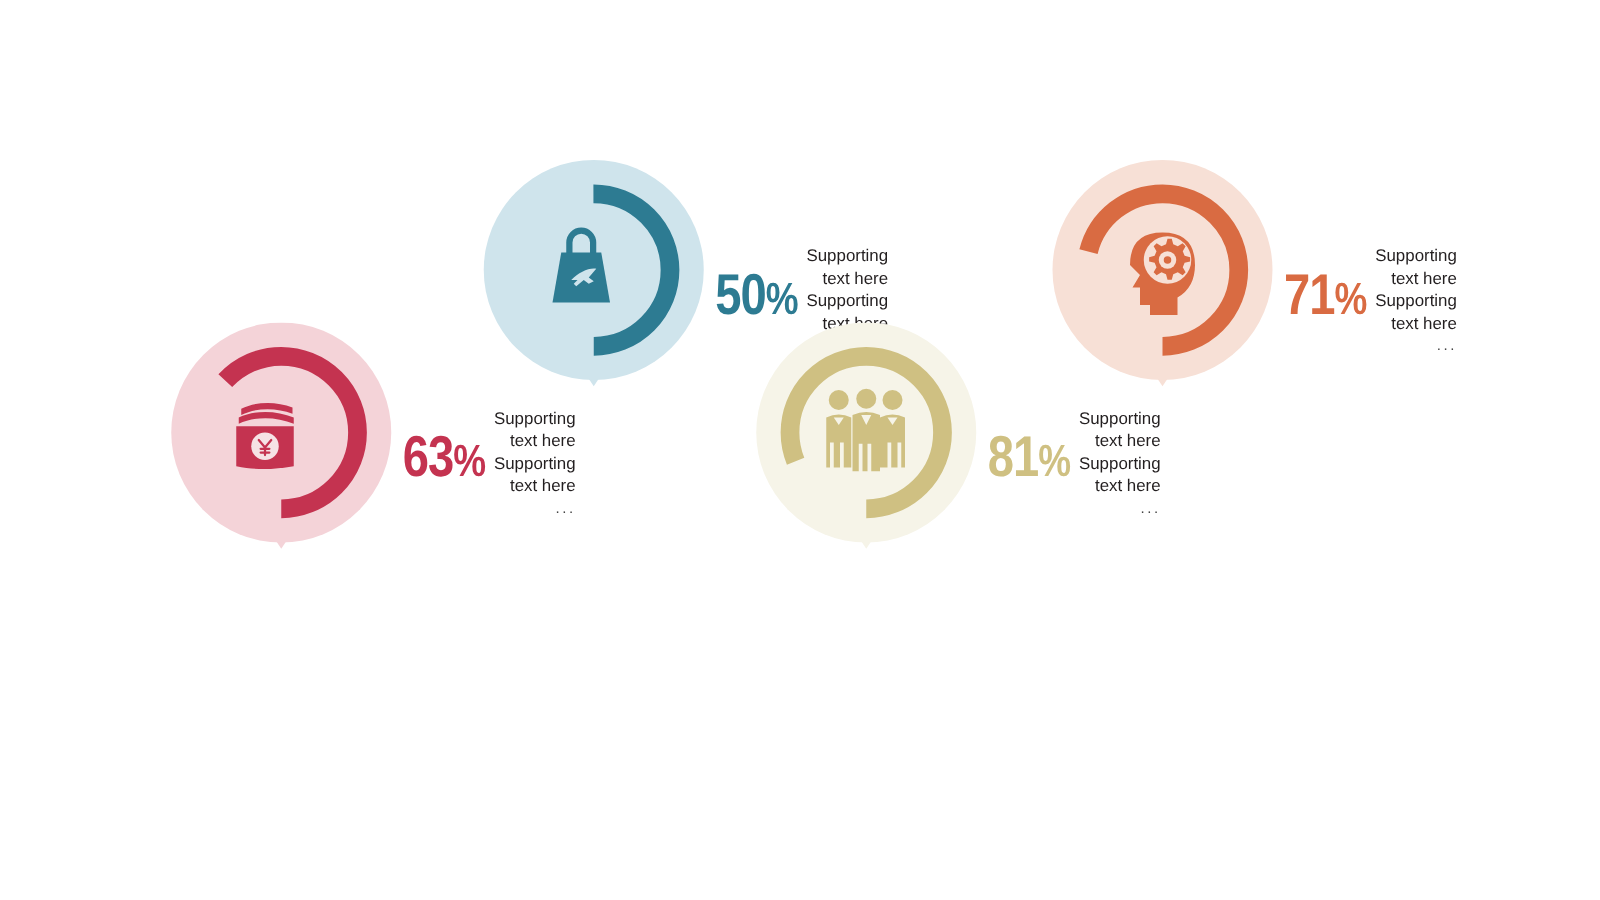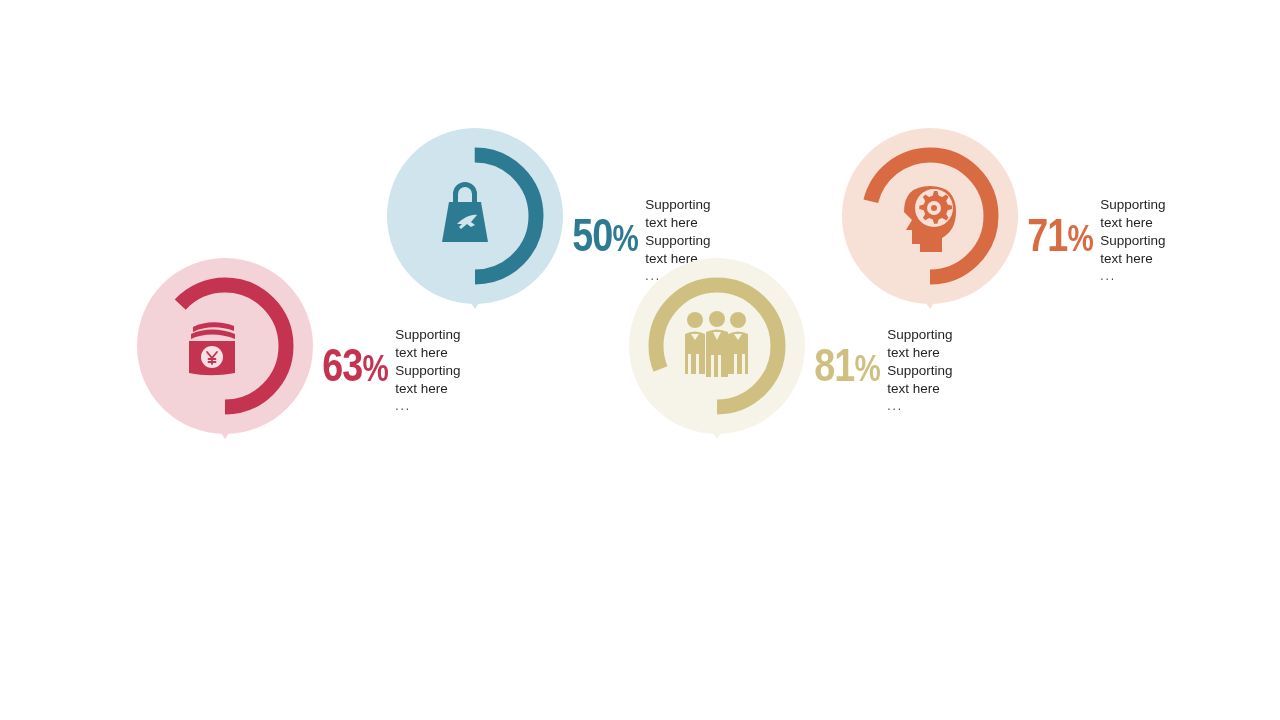--- a/index.html
+++ b/index.html
@@ -18,21 +18,21 @@
   }
   .item {
     position: absolute;
     width: 260px;
     display: flex;
     flex-direction: row;
     align-items: center;
   }
   .item-1 { left: 135px; top: 258px; }
   .item-2 { left: 385px; top: 128px; }
-  .item-3 { left: 627px; top: 258px; }
+  .item-3 { left: 603px; top: 258px; }
   .item-4 { left: 840px; top: 128px; }
 
   .pin {
     position: relative;
     width: 180px;
     height: 207px;
   }
   .pin svg { display: block; }
 
   .pct {
@@ -42,21 +42,21 @@
     line-height: 46px;
     letter-spacing: -1px;
     transform: scaleX(0.82);
     margin-top: 10px;
     white-space: nowrap;
   }
   .pct .sym { font-size: 36px; }
 
   .caption {
     margin-top: 16px;
-    text-align: left;
+    text-align: right;
     color: #231f20;
     font-size: 13.5px;
     line-height: 18px;
     font-family: "Liberation Sans", sans-serif;
   }
   .caption .dots {
     display: block;
     letter-spacing: 2px;
     color: #444;
     font-size: 12px;

